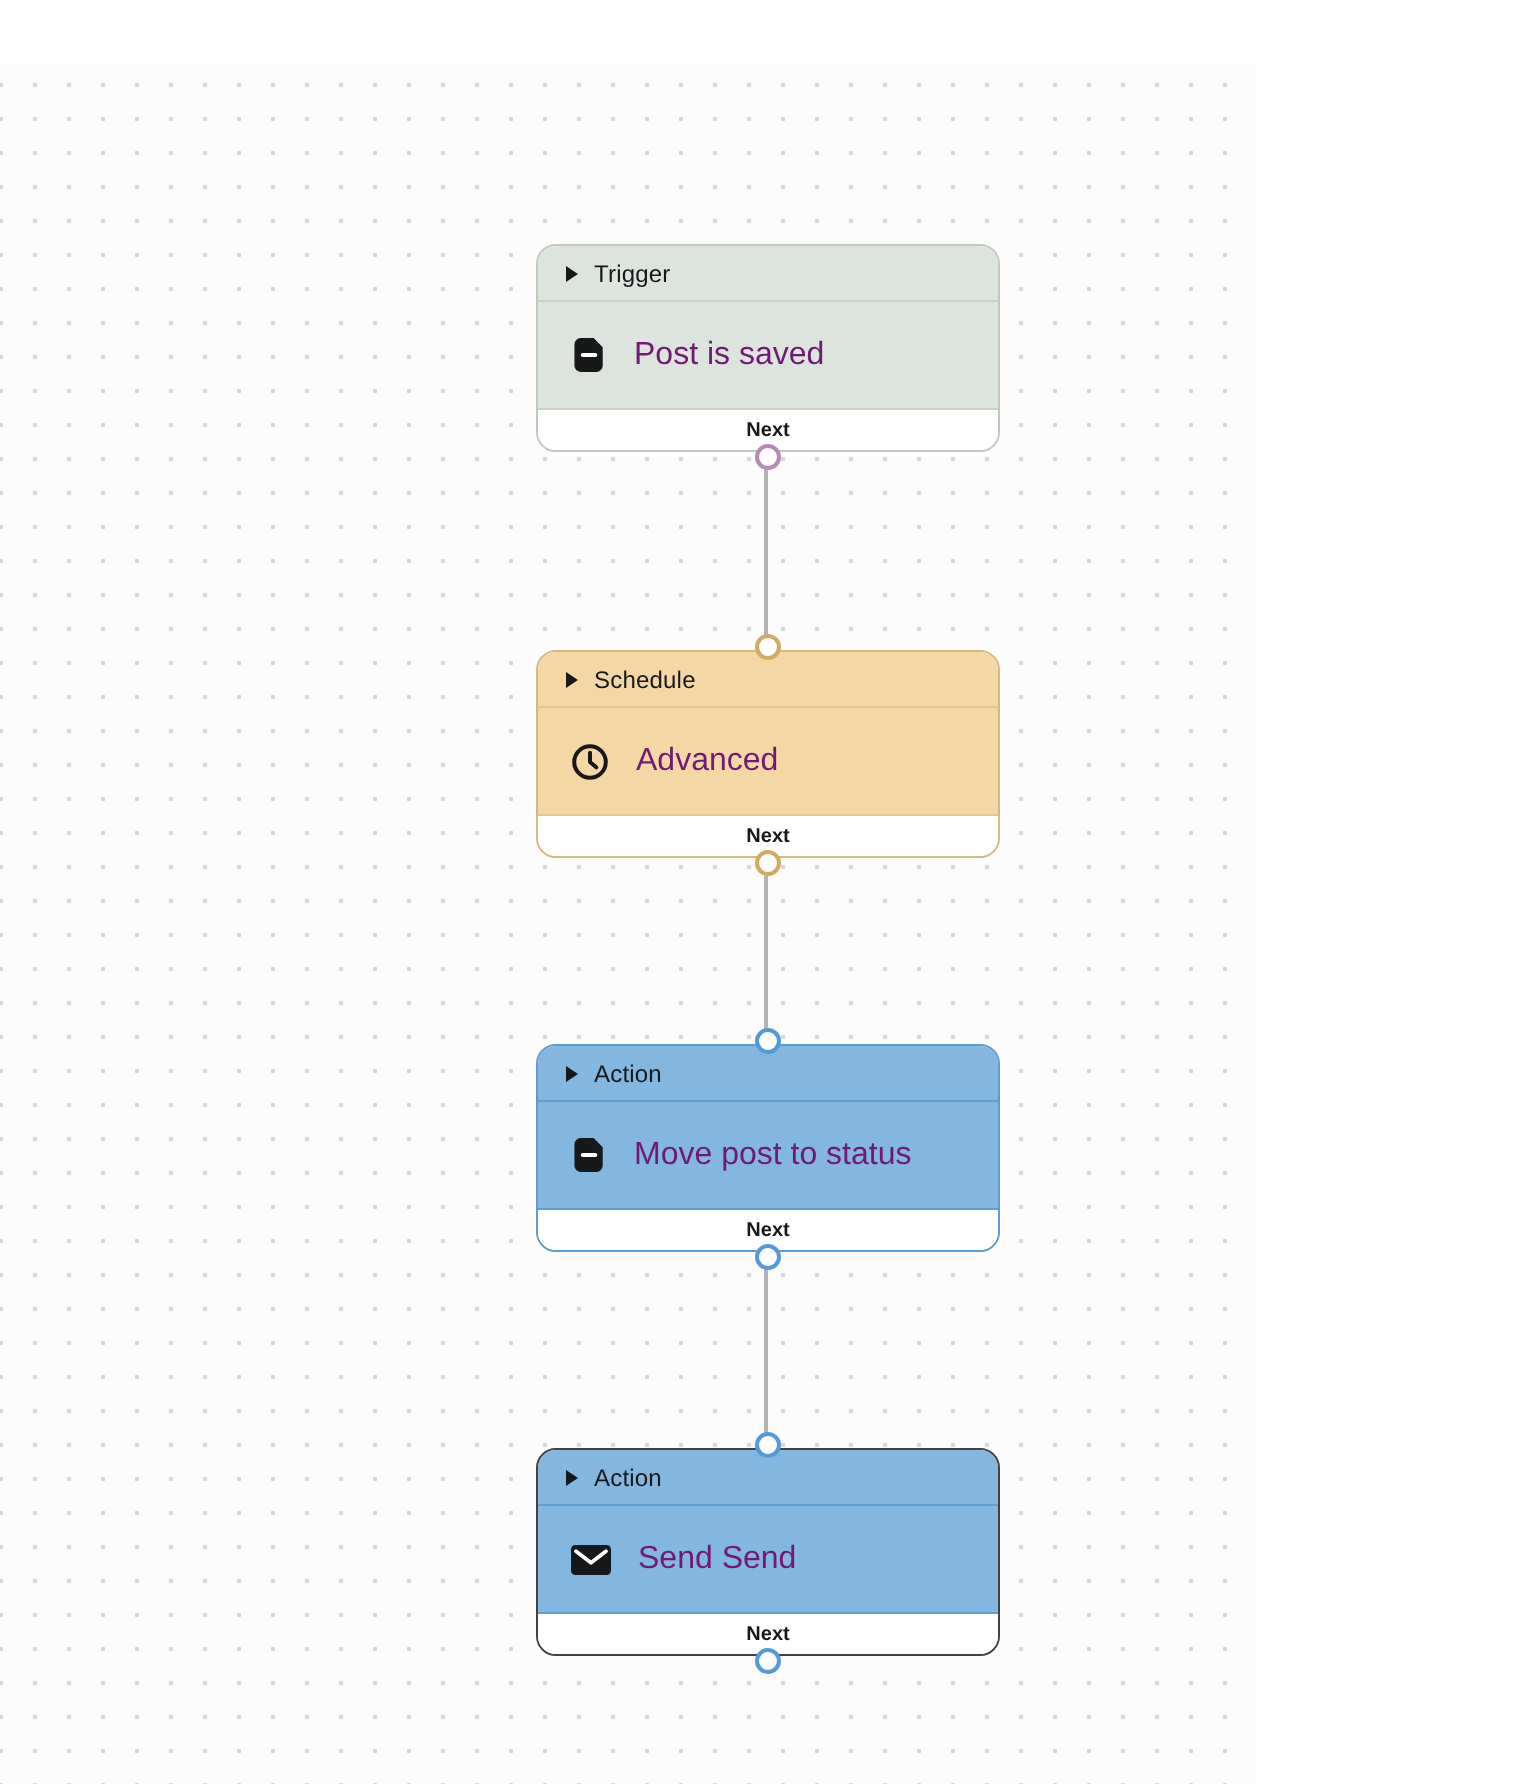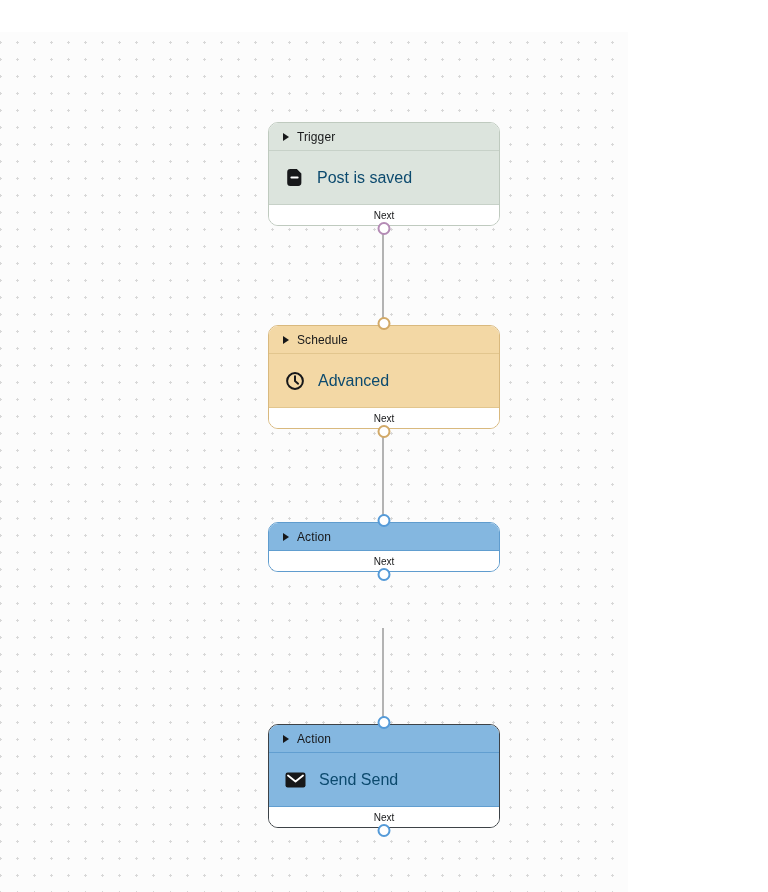--- a/index.html
+++ b/index.html
@@ -70,31 +70,31 @@
   }
   .node-body{
     background:var(--fill,#eee);
     border-bottom:1px solid var(--divider,#ccc);
     height:53px;
     display:flex;
     align-items:center;
     gap:13px;
     padding:0 16px;
     font-size:16px;
-    color:#0c4a6e;
+    color:#701a75;
   }
   .node-body .icon{flex:0 0 auto;display:flex;align-items:center;}
   .node-footer{
     background:#fff;
     height:20px;
     display:flex;
     align-items:center;
     justify-content:center;
     font-size:10px;
-    font-weight:normal;
+    font-weight:bold;
     color:#17181a;
   }
 
   .port{
     position:absolute;
     width:13px;height:13px;
     box-sizing:border-box;
     border-radius:50%;
     background:#fff;
     left:50%;
@@ -157,20 +157,29 @@
     <span class="port port-top"></span>
     <span class="port port-bottom"></span>
   </div>
 
   <div class="node n3" style="--fill: #84b7e0; --divider: #619ed0; --border: #5f9cce; --port-in: #549ad8; --port-out: #549ad8;">
     <div class="node-box">
       <div class="node-header">
         <span class="tri"></span>
         <span>Action</span>
       </div>
+      <div class="node-body">
+        <span class="icon">
+          <svg width="19" height="19" viewBox="0 0 18 18">
+              <path d="M5 1h6.2L15.5 5.3V14a3 3 0 0 1-3 3H5a2.9 2.9 0 0 1-2.9-2.9V3.9A2.9 2.9 0 0 1 5 1z" fill="#17181a"></path>
+              <rect x="5.1" y="8.1" width="7.8" height="1.9" rx="0.95" fill="#fff"></rect>
+            </svg>
+        </span>
+        <span>Move post to status</span>
+      </div>
       <div class="node-footer">
         <span>Next</span>
       </div>
     </div>
     <span class="port port-top"></span>
     <span class="port port-bottom"></span>
   </div>
 
   <div class="node n4 selected" style="--fill: #84b7e0; --divider: #619ed0; --border: #3d4247; --port-in: #549ad8; --port-out: #549ad8;">
     <div class="node-box">

